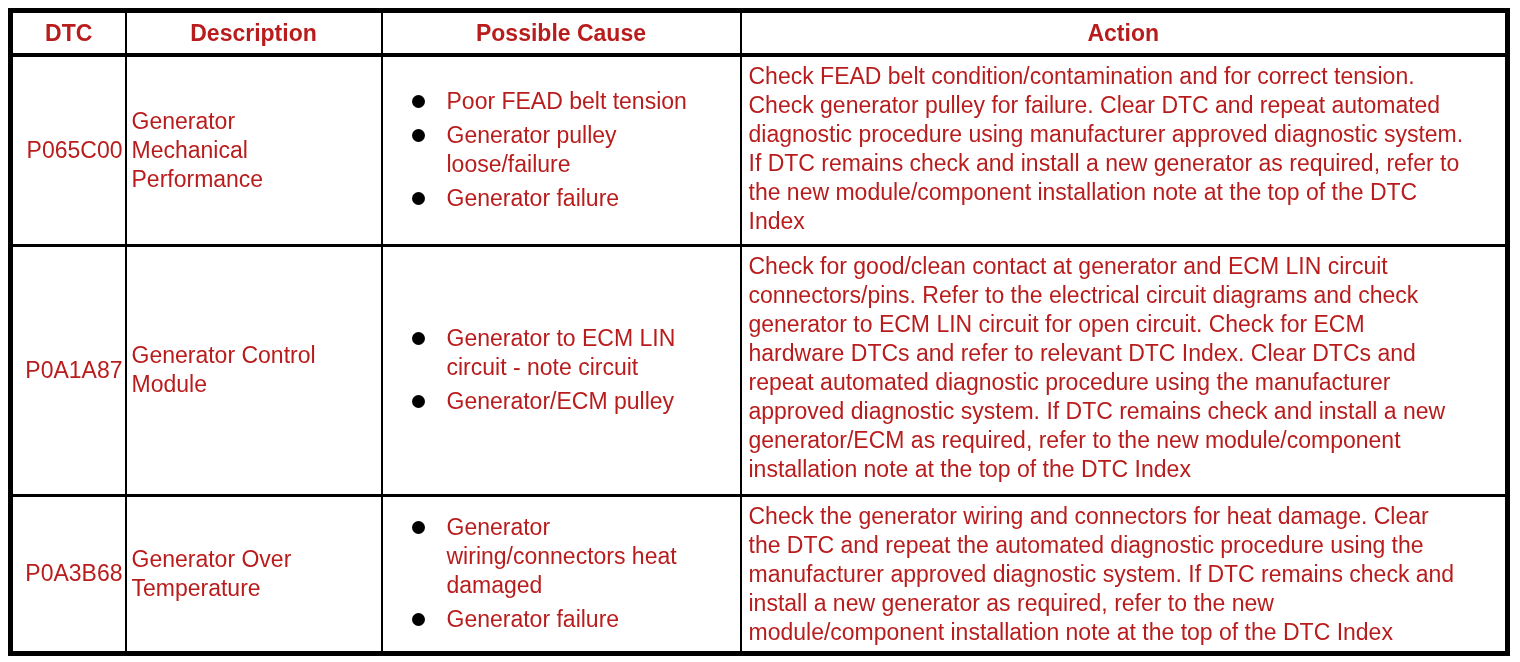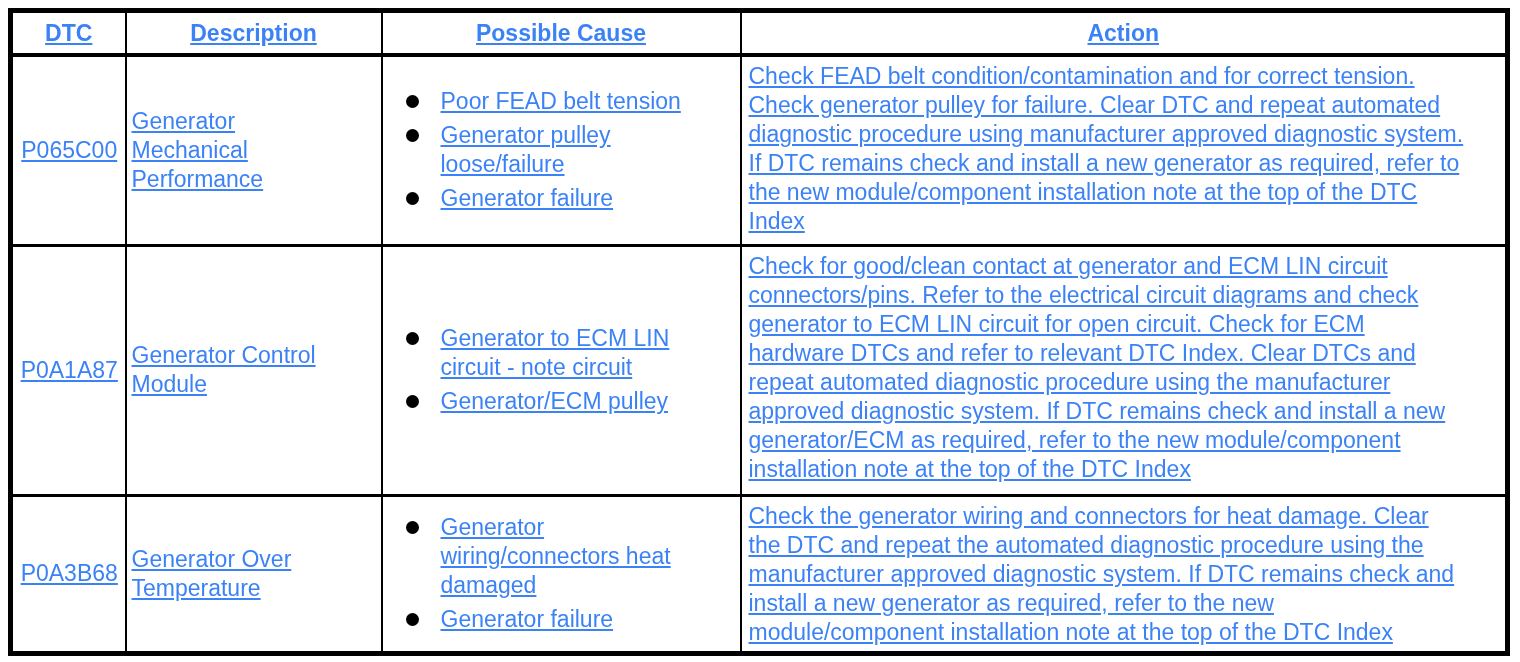--- a/index.html
+++ b/index.html
@@ -21,55 +21,54 @@
   }
   col.c1 { width: 115px; }
   col.c2 { width: 256px; }
   col.c3 { width: 359px; }
   
 
   th, td {
     border: 2px solid #000000;
     font-size: 23px;
     line-height: 29px;
-    color: #3b82f6;
+    color: #b91c1c;
     overflow: hidden;
-    text-decoration: underline;
   }
   thead th {
     font-weight: bold;
     text-align: center;
     vertical-align: middle;
     height: 36px;
     border-bottom-width: 4px;
     padding: 2px;
   }
   tbody td {
     border-top-width: 3px;
     border-bottom-width: 3px;
     vertical-align: middle;
   }
   tr.row-1 { height: 190px; }
   tr.row-2 { height: 250px; }
   tr.row-3 { height: 156px; }
 
   td.cell-dtc {
     padding: 2px 2px 2px 3px;
-    text-align: center;
+    text-align: right;
   }
   td.cell-desc {
     padding: 2px 4px 2px 5px;
     white-space: pre-line;
   }
   td.cell-causes {
     padding: 2px 4px;
   }
   td.cell-causes ul {
     list-style: none;
-    margin: 6px;
+    margin: 12px;
     padding: 0;
   }
   td.cell-causes li {
     position: relative;
     padding-left: 48px;
     white-space: pre-line;
     margin: 5px 0;
   }
   span.bullet {
     position: absolute;

